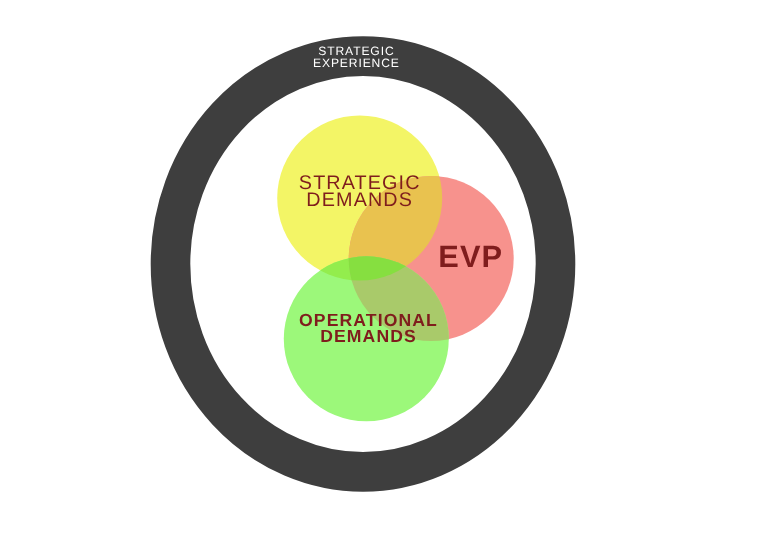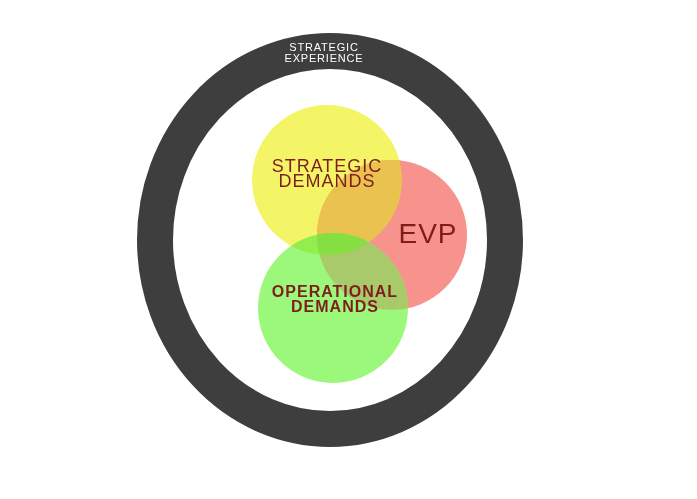--- a/index.html
+++ b/index.html
@@ -44,21 +44,21 @@
     line-height: 15px;
     letter-spacing: 1px;
     font-weight: 400;
   }
   .evp-label {
     top: 220px;
     left: 428px;
     font-size: 28px;
     line-height: 28px;
     letter-spacing: 1px;
-    font-weight: 400;
+    font-weight: 700;
   }
   .operational-label {
     top: 284px;
     left: 335px;
     font-size: 16px;
     line-height: 15px;
     letter-spacing: 1px;
     font-weight: 700;
   }
 </style>

